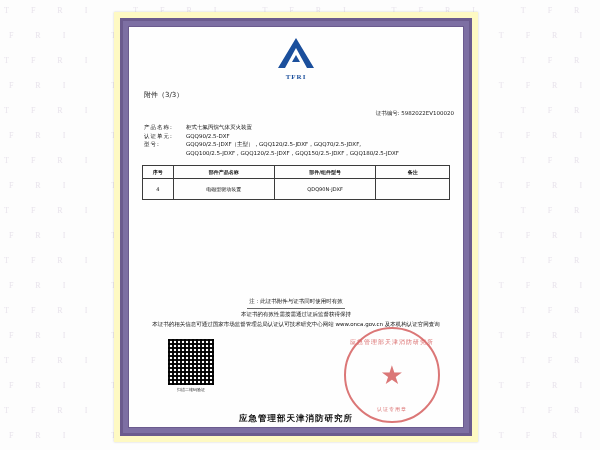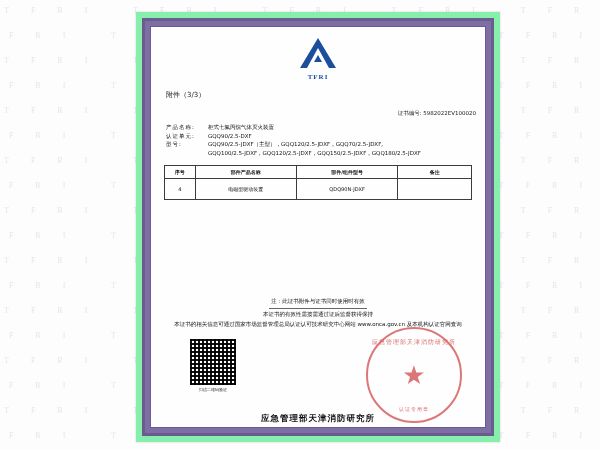--- a/index.html
+++ b/index.html
@@ -32,25 +32,25 @@
     white-space: nowrap;
     color: #e8e3ec;
     font-size: 8px;
     letter-spacing: 22px;
     font-family: "Liberation Serif", serif;
   }
 
   
   #sheet {
     position: absolute;
-    left: 136px;
+    left: 114px;
     top: 12px;
     width: 364px;
     height: 430px;
-    background: #86efac;
+    background: #fef9c3;
     z-index: 2;
     box-shadow: 0 0 2px rgba(0,0,0,0.18);
   }
   
   #border-outer {
     position: absolute;
     left: 6px; top: 6px; right: 6px; bottom: 6px;
     border: 3px solid #6b5b8e;
     box-sizing: border-box;
   }

